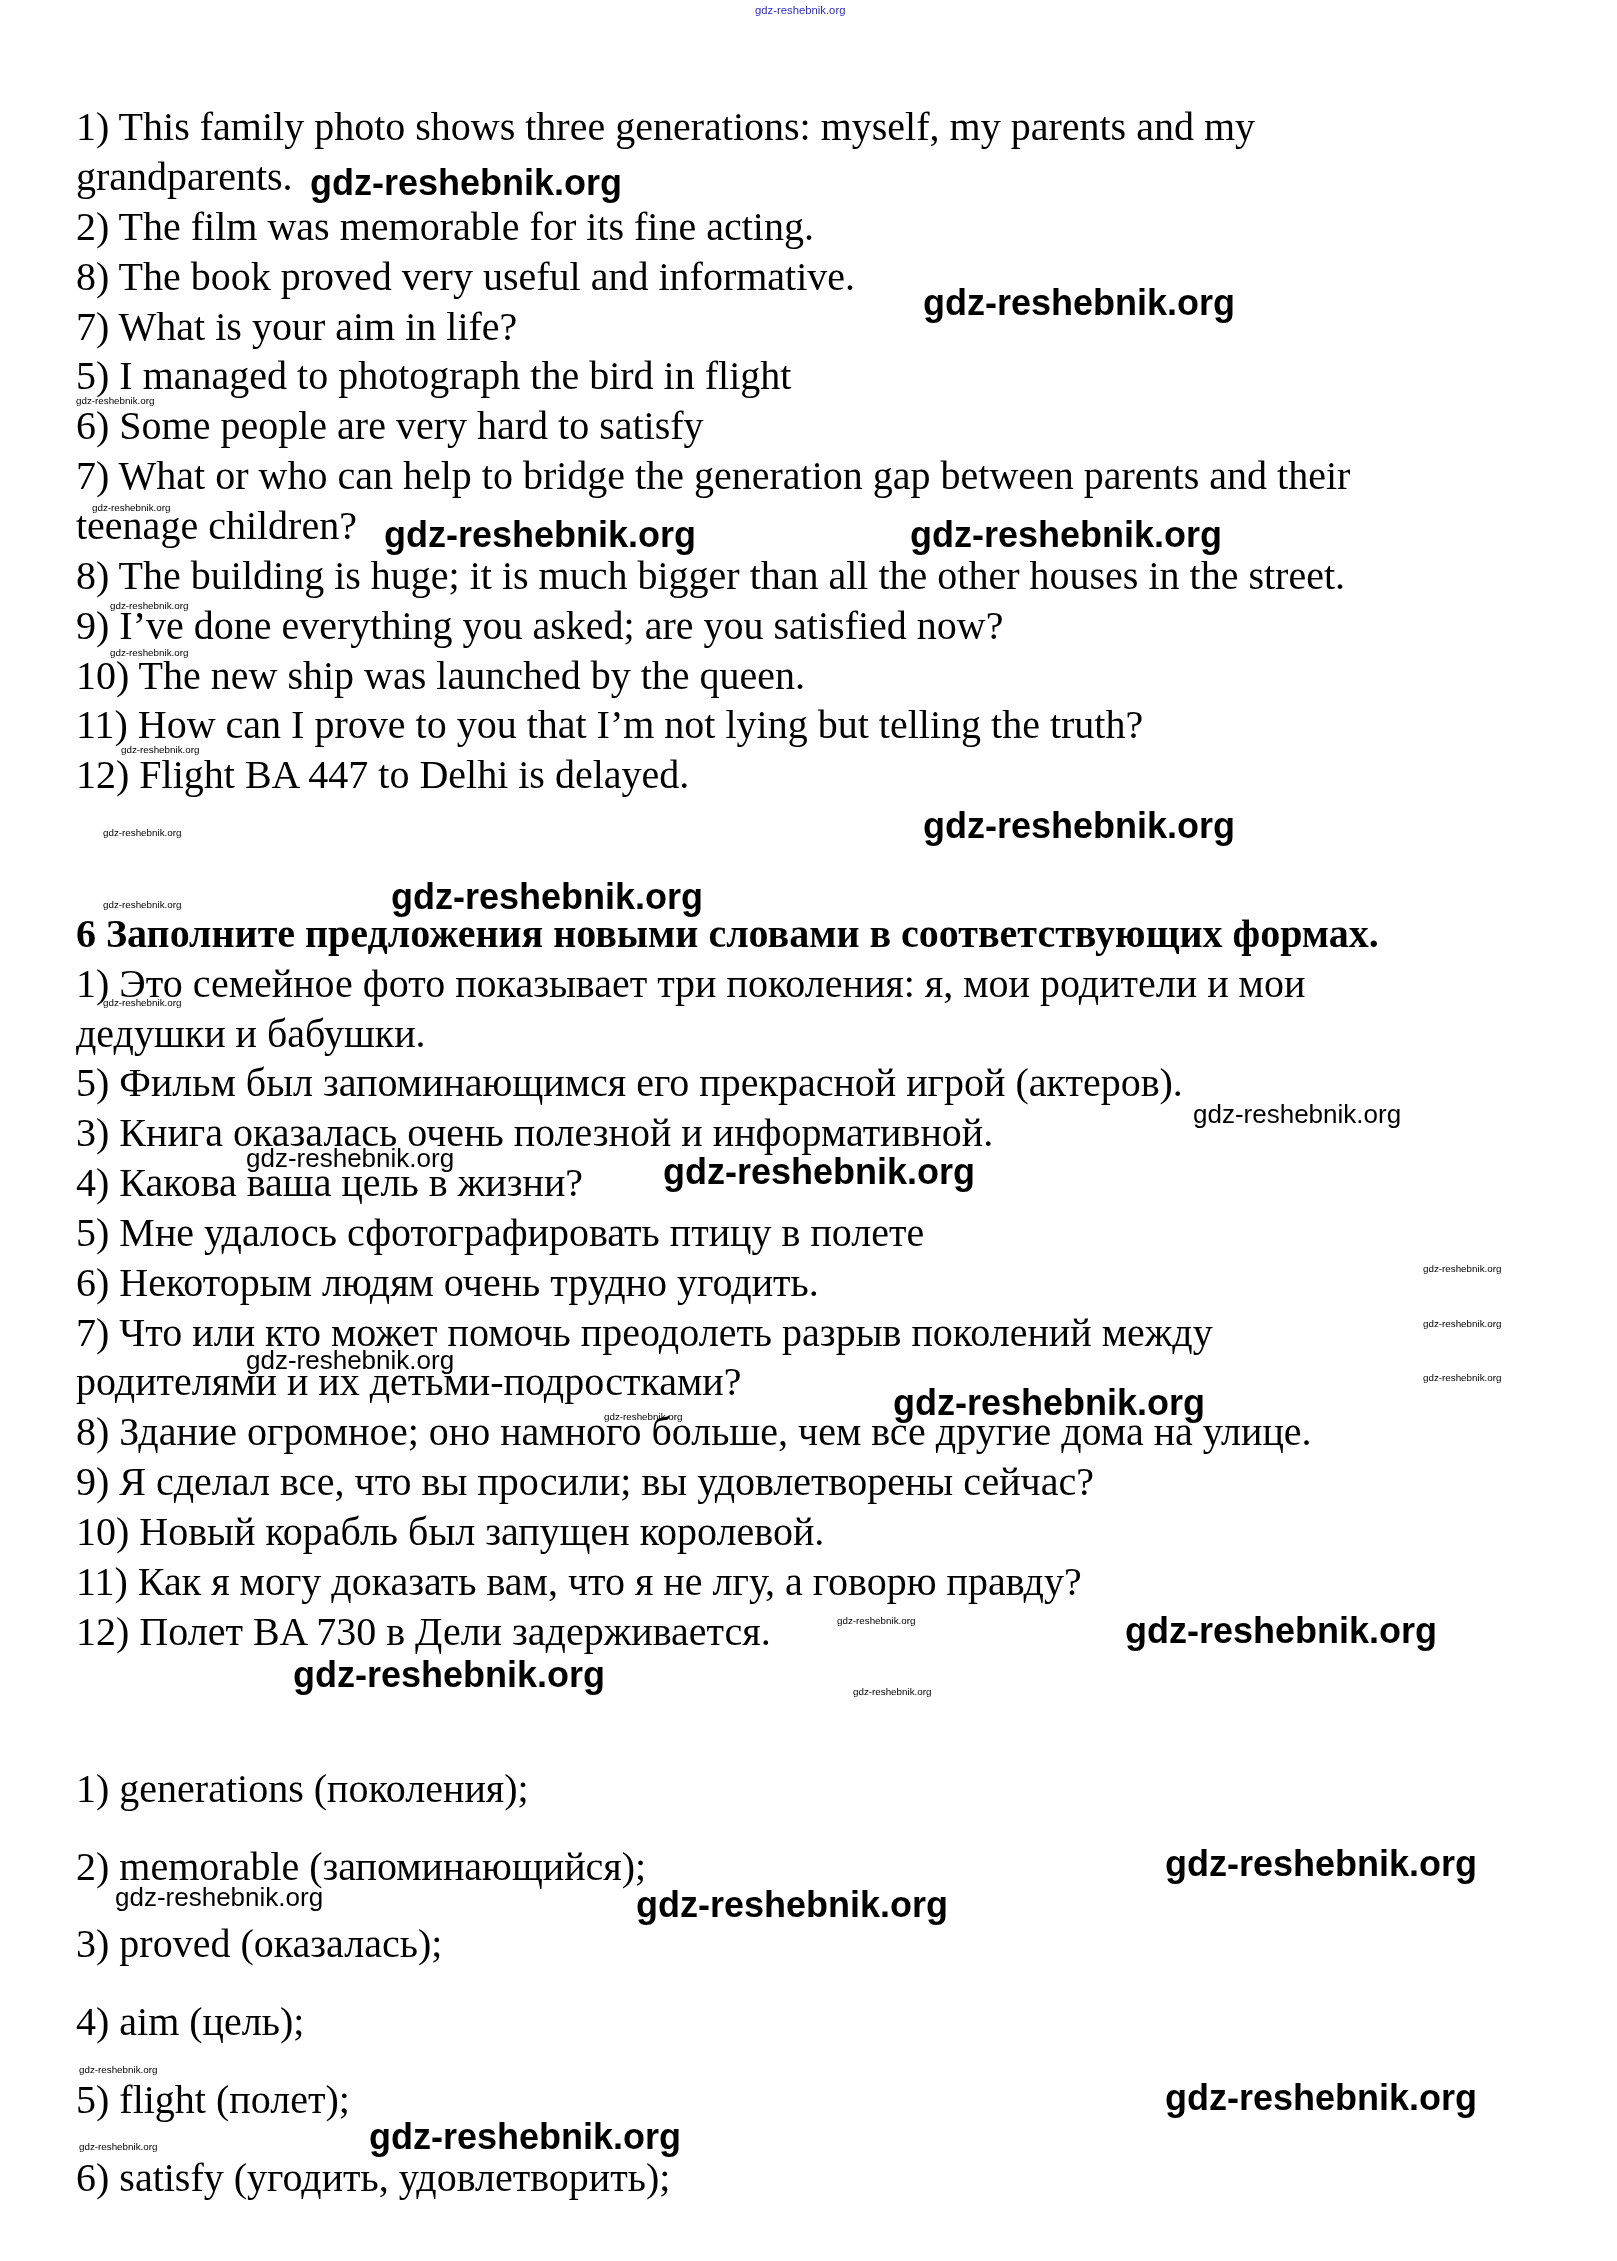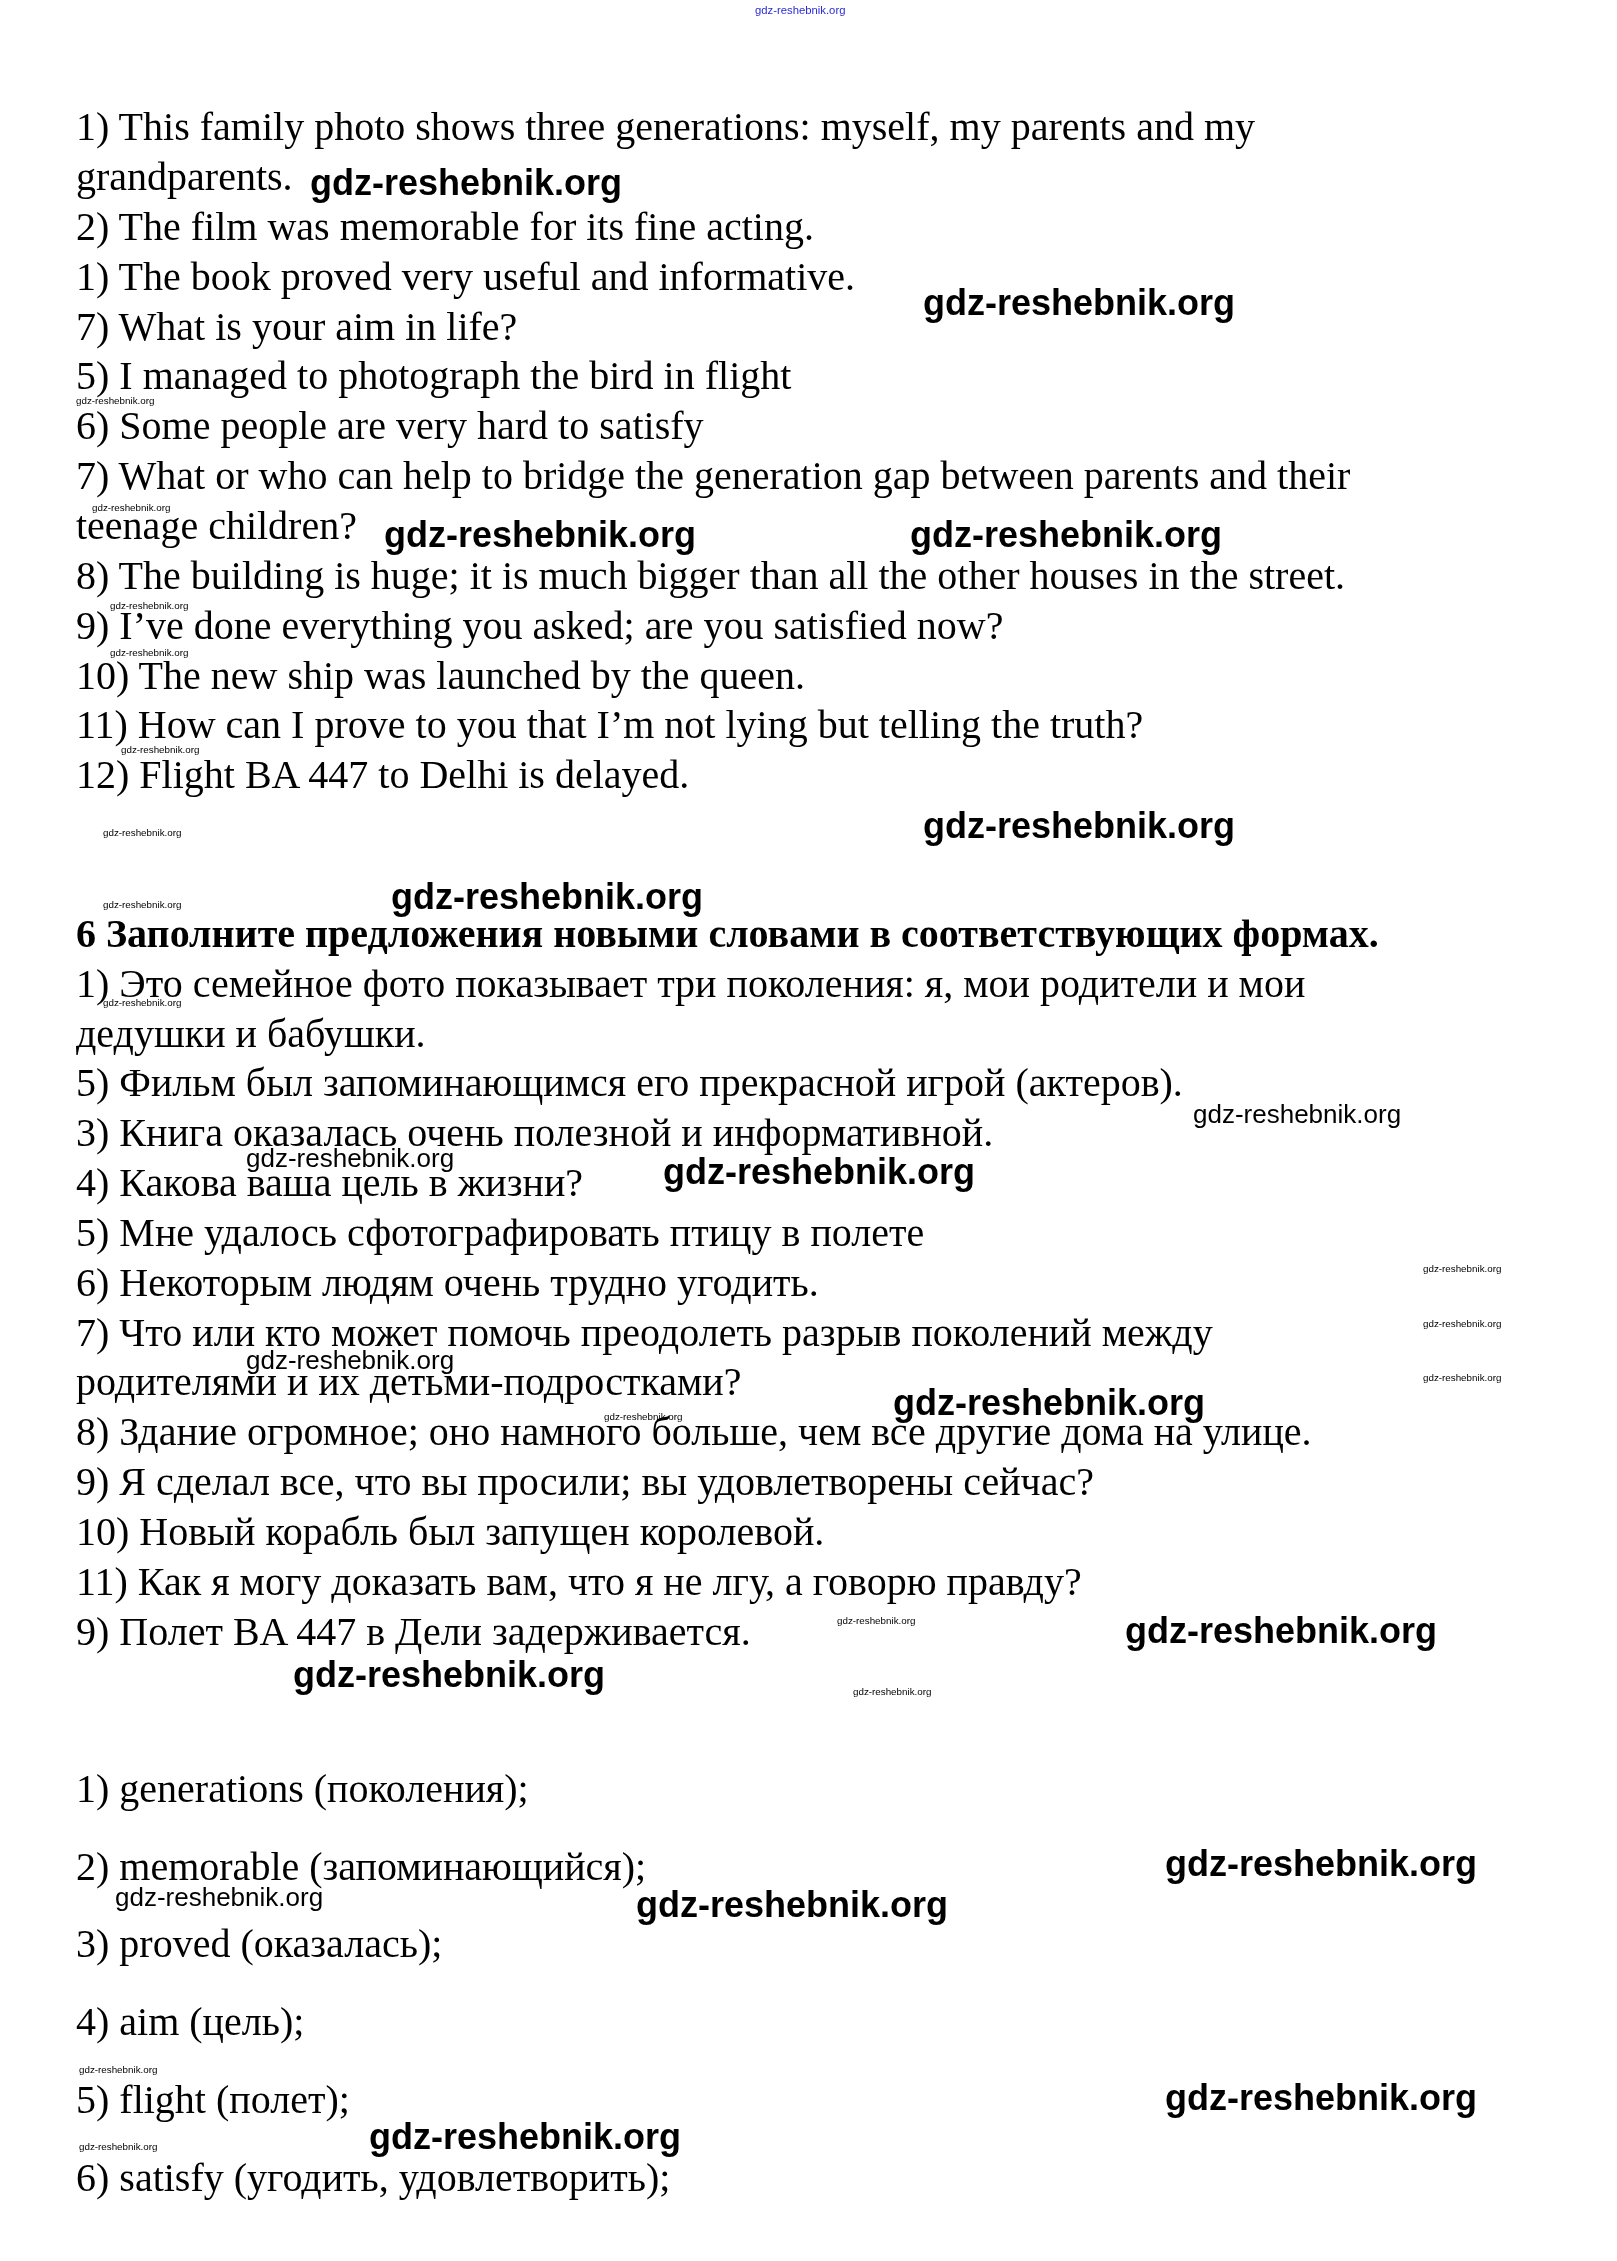--- a/index.html
+++ b/index.html
@@ -16,21 +16,21 @@
 </head>
 <body>
 
 <div class="page">
 
   <div class="wm wm-top" style="left:755px; top:4.5px;">gdz-reshebnik.org</div>
 
   <div class="line" style="top:107px;">1) This family photo shows three generations: myself, my parents and my</div>
   <div class="line" style="top:157px;">grandparents.</div>
   <div class="line" style="top:207px;">2) The film was memorable for its fine acting.</div>
-  <div class="line" style="top:257px;">1) The book proved very useful and informative.</div>
+  <div class="line" style="top:257px;">8) The book proved very useful and informative.</div>
   <div class="line" style="top:307px;">7) What is your aim in life?</div>
   <div class="line" style="top:356px;">5) I managed to photograph the bird in flight</div>
   <div class="line" style="top:406px;">6) Some people are very hard to satisfy</div>
   <div class="line" style="top:456px;">7) What or who can help to bridge the generation gap between parents and their</div>
   <div class="line" style="top:506px;">teenage children?</div>
   <div class="line" style="top:556px;">8) The building is huge; it is much bigger than all the other houses in the street.</div>
   <div class="line" style="top:606px;">9) I’ve done everything you asked; are you satisfied now?</div>
   <div class="line" style="top:656px;">10) The new ship was launched by the queen.</div>
   <div class="line" style="top:705px;">11) How can I prove to you that I’m not lying but telling the truth?</div>
   <div class="line" style="top:755px;">12) Flight BA 447 to Delhi is delayed.</div>
@@ -42,21 +42,21 @@
   <div class="line" style="top:1113px;">3) Книга оказалась очень полезной и информативной.</div>
   <div class="line" style="top:1163px;">4) Какова ваша цель в жизни?</div>
   <div class="line" style="top:1213px;">5) Мне удалось сфотографировать птицу в полете</div>
   <div class="line" style="top:1263px;">6) Некоторым людям очень трудно угодить.</div>
   <div class="line" style="top:1313px;">7) Что или кто может помочь преодолеть разрыв поколений между</div>
   <div class="line" style="top:1362px;">родителями и их детьми-подростками?</div>
   <div class="line" style="top:1412px;">8) Здание огромное; оно намного больше, чем все другие дома на улице.</div>
   <div class="line" style="top:1462px;">9) Я сделал все, что вы просили; вы удовлетворены сейчас?</div>
   <div class="line" style="top:1512px;">10) Новый корабль был запущен королевой.</div>
   <div class="line" style="top:1562px;">11) Как я могу доказать вам, что я не лгу, а говорю правду?</div>
-  <div class="line" style="top:1612px;">9) Полет BA 447 в Дели задерживается.</div>
+  <div class="line" style="top:1612px;">12) Полет BA 730 в Дели задерживается.</div>
 
   <div class="line" style="top:1769px;">1) generations (поколения);</div>
   <div class="line" style="top:1847px;">2) memorable (запоминающийся);</div>
   <div class="line" style="top:1924px;">3) proved (оказалась);</div>
   <div class="line" style="top:2002px;">4) aim (цель);</div>
   <div class="line" style="top:2080px;">5) flight (полет);</div>
   <div class="line" style="top:2158px;">6) satisfy (угодить, удовлетворить);</div>
 
   <div class="wm wm-big" style="left:310px; top:165px;">gdz-reshebnik.org</div>
   <div class="wm wm-big" style="left:923px; top:285px;">gdz-reshebnik.org</div>

